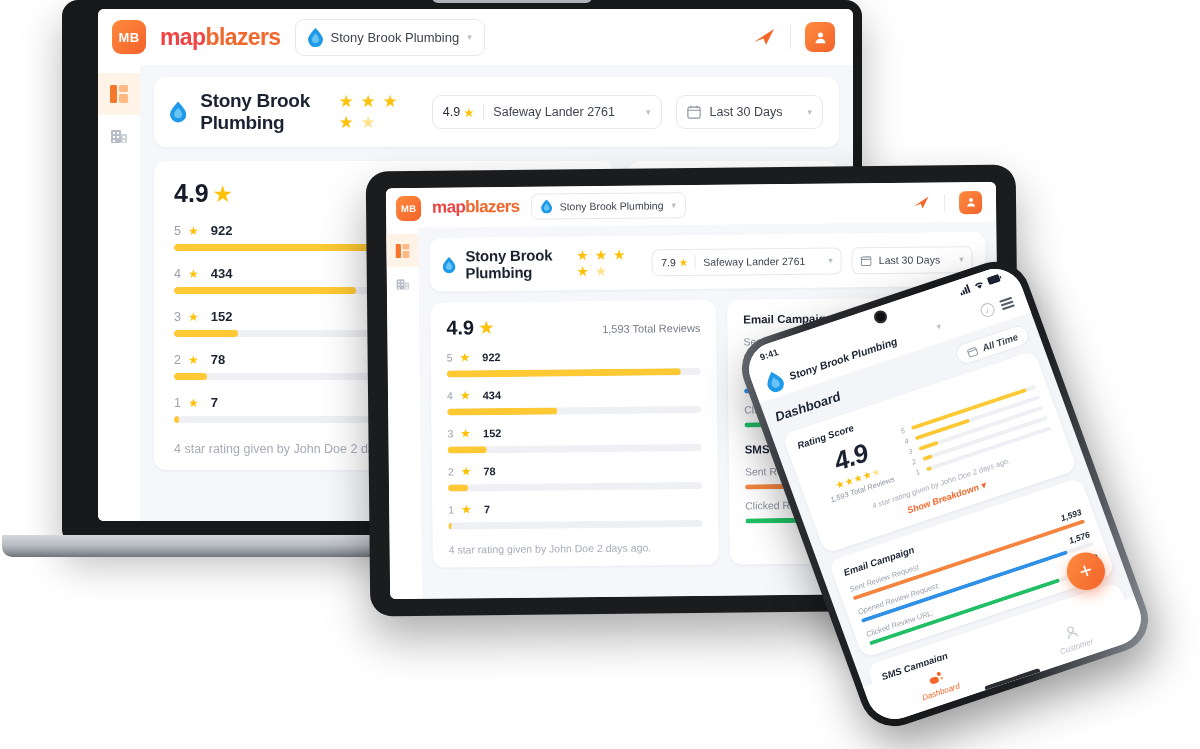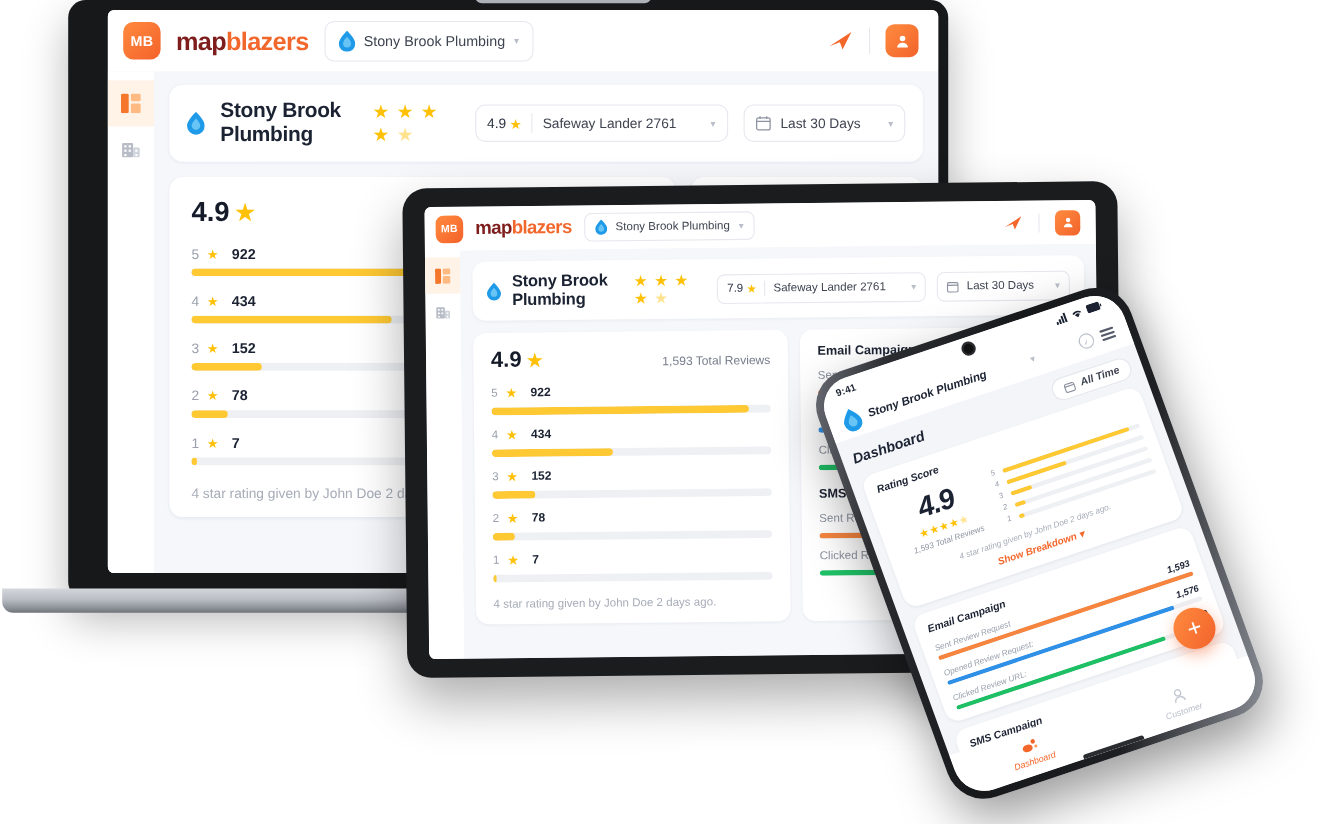--- a/index.html
+++ b/index.html
@@ -43,21 +43,21 @@
     height: 56px; background:#fff; display:flex; align-items:center; gap:14px;
     padding: 0 18px 0 14px;
   }
   .mb-logo {
     width: 34px; height: 34px; border-radius: 9px;
     background: linear-gradient(135deg,#ff8a3d,#f4622b);
     color:#fff; font-size:13px; font-weight:bold; letter-spacing:.3px;
     display:flex; align-items:center; justify-content:center;
   }
   .wordmark { font-size:23px; font-weight:bold; letter-spacing:-.6px; }
-  .wordmark .w1 { color:#7f1d1d; }
+  .wordmark .w1 { color:#ef4444; }
   .wordmark .w2 { color:#f2672c; }
   .biz-select {
     display:flex; align-items:center; gap:8px;
     border:1px solid #e6e8ee; border-radius:9px; padding:8px 12px;
     background:#fff; min-width:170px;
   }
   .biz-select .nm { font-size:13px; color:#3f4451; white-space:nowrap; }
   .caret { margin-left:auto; color:#b9bec9; font-size:9px; }
   .topbar-right { margin-left:auto; display:flex; align-items:center; gap:14px; }
   .send-icon { color:#f4672b; }

